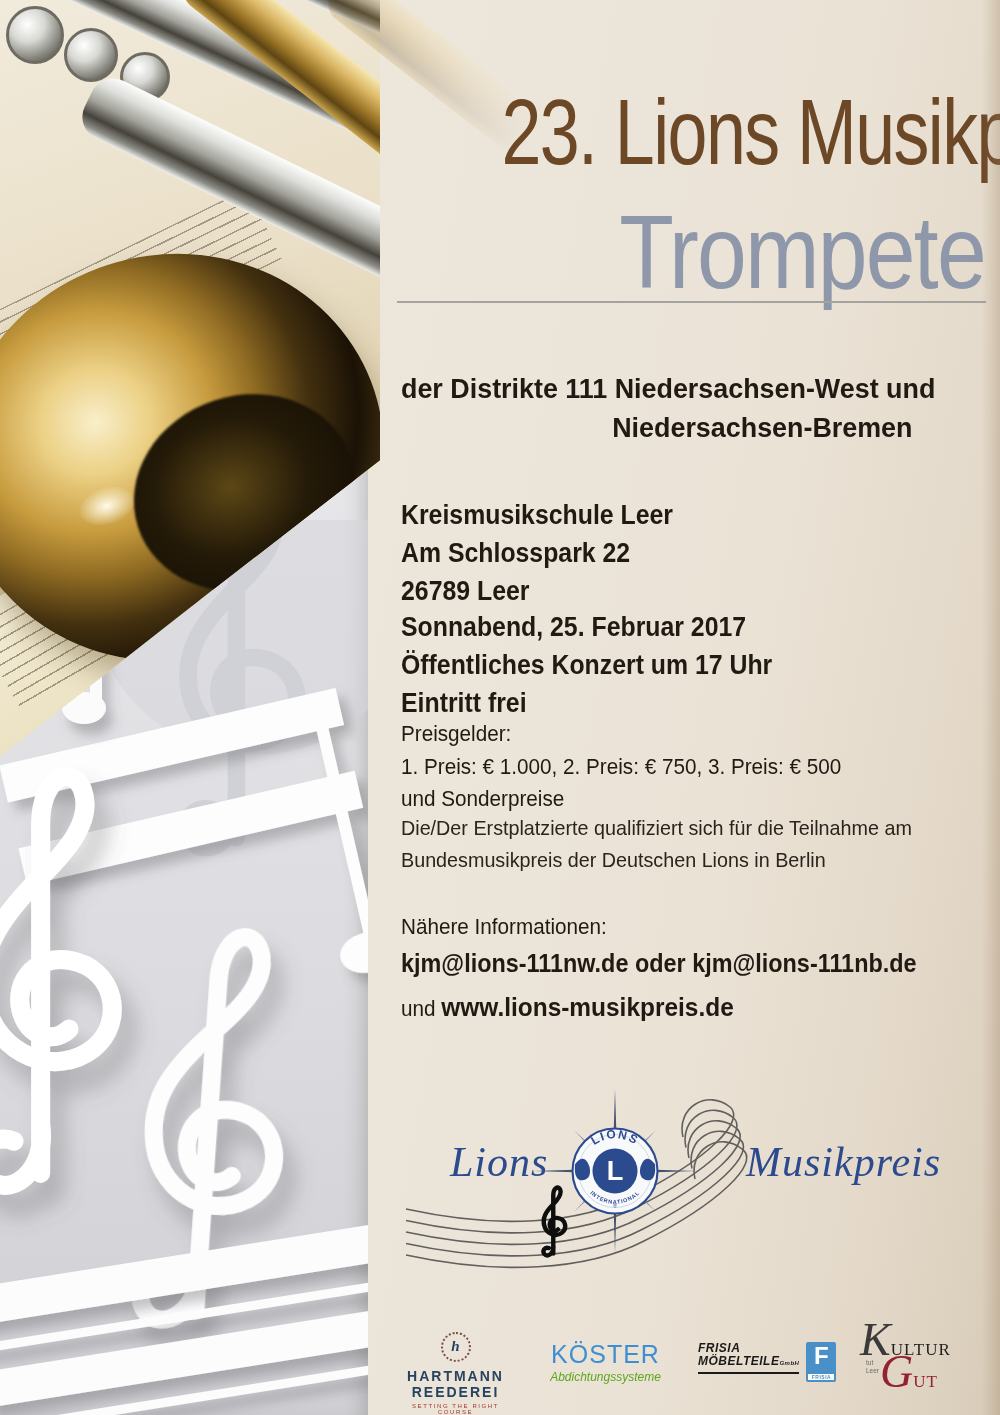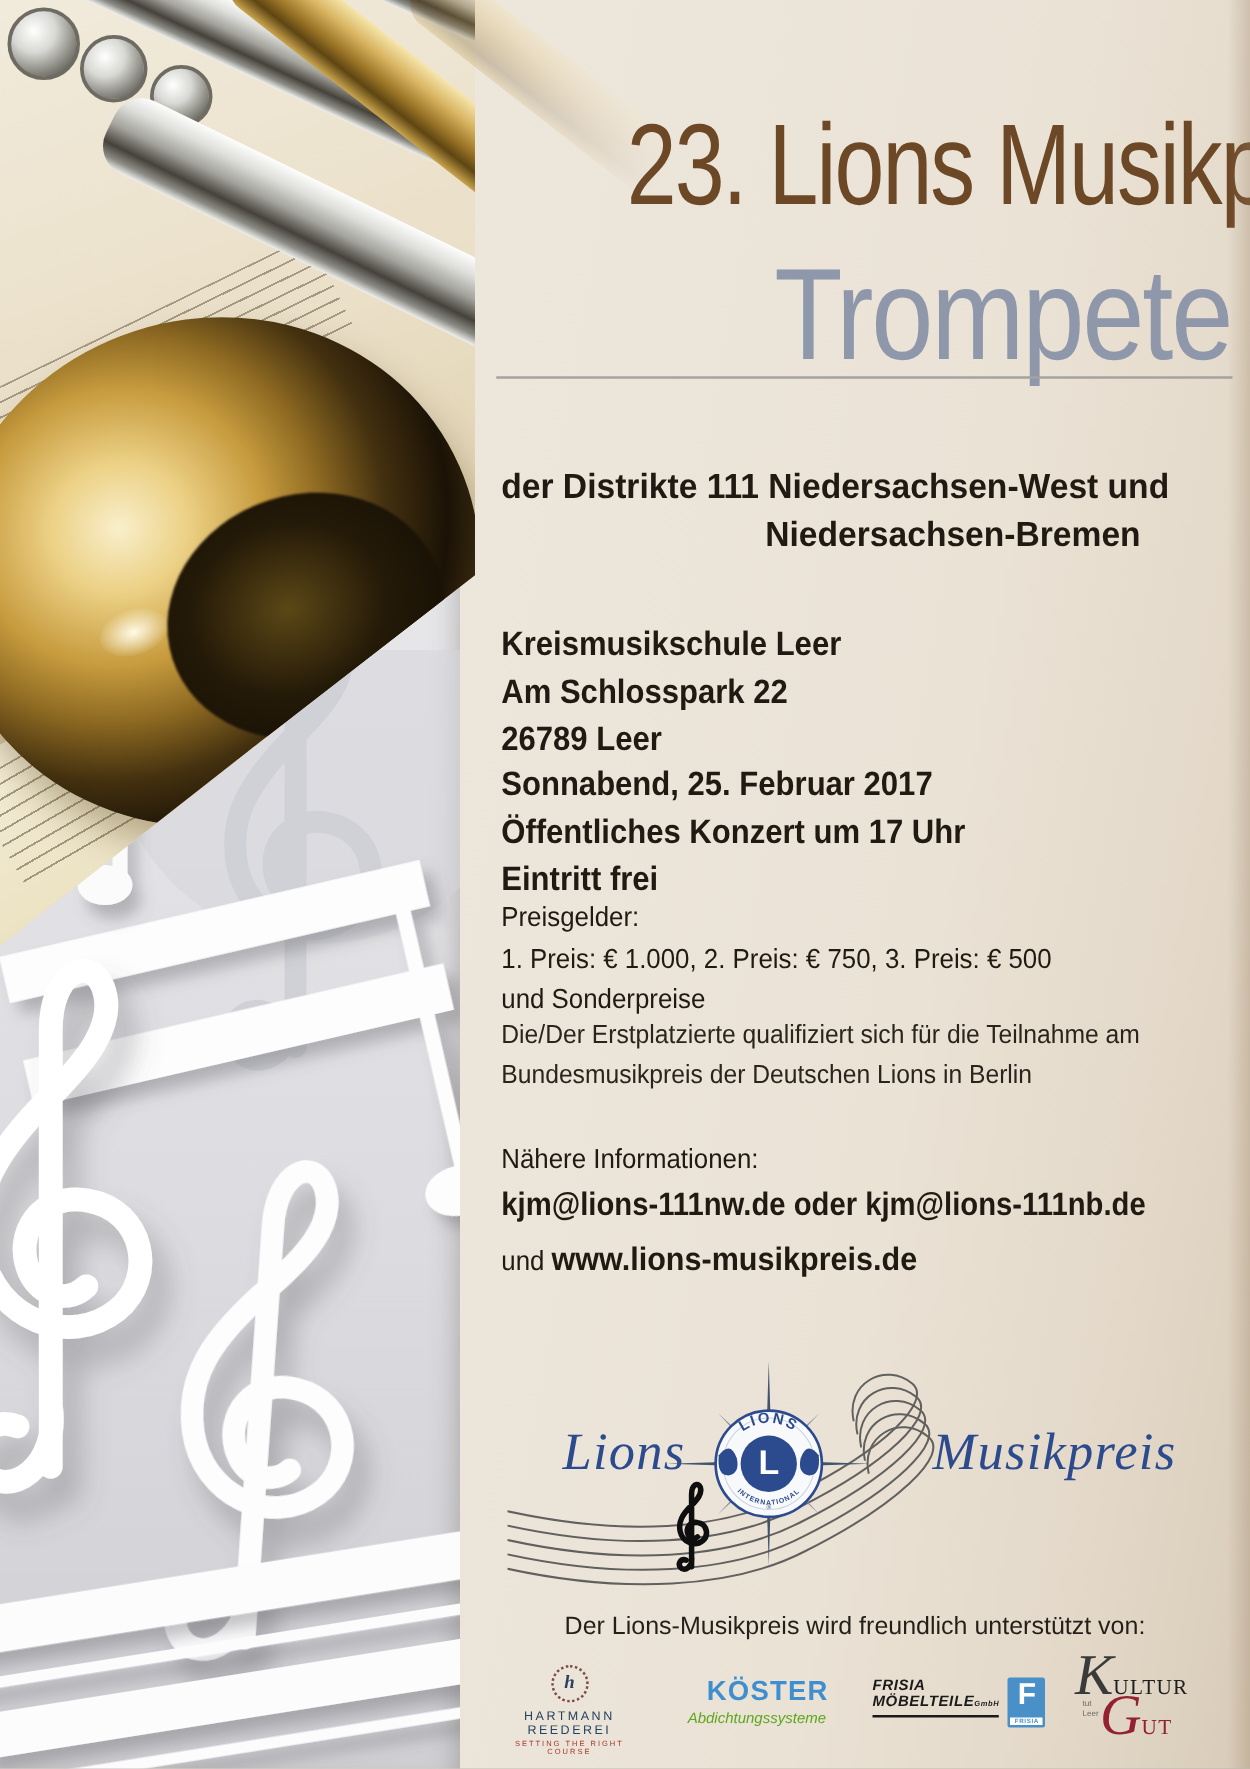--- a/index.html
+++ b/index.html
@@ -81,24 +81,24 @@
   .emblem{position:absolute; left:152px; top:3px; width:170px; height:170px; z-index:3;}
   .logo-clef{position:absolute; left:158px; top:96px; width:32px; height:82px; z-index:4;}
   
   .supporters-h{position:absolute; left:368px; top:1290px; width:632px; text-align:center;
     font-size:20px; color:#241f18; z-index:5;}
   .sponsor{position:absolute; z-index:5; text-align:center;}
   .sp-hartmann{left:393px; top:1332px; width:125px;}
   .hr-circle{width:26px; height:26px; margin:0 auto 6px; border-radius:50%;
     border:2px dotted #7d4a44; color:#27435f; font-family:"Liberation Serif",serif;
     font-style:italic; font-weight:bold; font-size:15px; line-height:24px;}
-  .hr-name{font-size:10px; font-weight:normal; letter-spacing:2px; color:#27435f;}
+  .hr-name{font-size:14px; font-weight:bold; letter-spacing:2px; color:#27435f;}
   .hr-tag{font-size:6px; letter-spacing:1.6px; color:#a8352c; margin-top:3px;}
   .sp-koester{left:548px; top:1340px; width:115px;}
-  .ko-name{font-size:22px; font-weight:bold; color:#3f8fd0; letter-spacing:1px;text-align:right;}
+  .ko-name{font-size:25px; font-weight:normal; color:#3f8fd0; letter-spacing:1px;}
   .ko-tag{font-size:12px; font-style:italic; color:#5ea71e; margin-top:1px;}
   .sp-frisia{left:698px; top:1342px; width:125px; display:flex; align-items:flex-start; gap:7px; text-align:left;}
   .fr-text{border-bottom:2px solid #1a1a1a; padding-bottom:4px;}
   .fr-l1,.fr-l2{font-size:12px; font-weight:bold; color:#1a1a1a; letter-spacing:.5px; line-height:1.1; font-style:italic;}
   .fr-suffix{font-size:6px; font-weight:bold; color:#1a1a1a;}
   .fr-badge{width:30px; height:40px; background:#4a90c8; border-radius:2px; position:relative; flex:none;}
   .fr-badge .f{color:#fff; font-weight:bold; font-size:24px; line-height:28px; text-align:center; display:block;}
   .fr-badge .lbl{position:absolute; left:2px; right:2px; bottom:2px; background:#fff; color:#4a90c8;
     font-size:5px; font-weight:bold; text-align:center; letter-spacing:.5px;}
   .sp-kultur{left:860px; top:1322px; width:120px; text-align:left; position:absolute;}
@@ -265,21 +265,20 @@
         <textPath href="#arcBot" startOffset="50%" text-anchor="middle">INTERNATIONAL</textPath>
       </text>
       <text y="10" font-size="32" font-weight="bold" fill="#ffffff" text-anchor="middle">L</text>
       <text y="43" font-size="6" fill="#2c4a8e" text-anchor="middle">®</text>
     </svg>
     <svg class="logo-clef" viewBox="0 0 100 260">
       <use href="#clefP" stroke="#0e0e0e" stroke-width="14" stroke-linecap="round" fill="none"></use>
     </svg>
   </div>
 
-  <div class="supporters-h">Der Lions-Musikpreis wird freundlich unterstützt von:</div>
 
   <div class="sponsor sp-hartmann">
     <div class="hr-circle">h</div>
     <div class="hr-name">HARTMANN REEDEREI</div>
     <div class="hr-tag">SETTING THE RIGHT COURSE</div>
   </div>
 
   <div class="sponsor sp-koester">
     <div class="ko-name">KÖSTER</div>
     <div class="ko-tag">Abdichtungssysteme</div>

